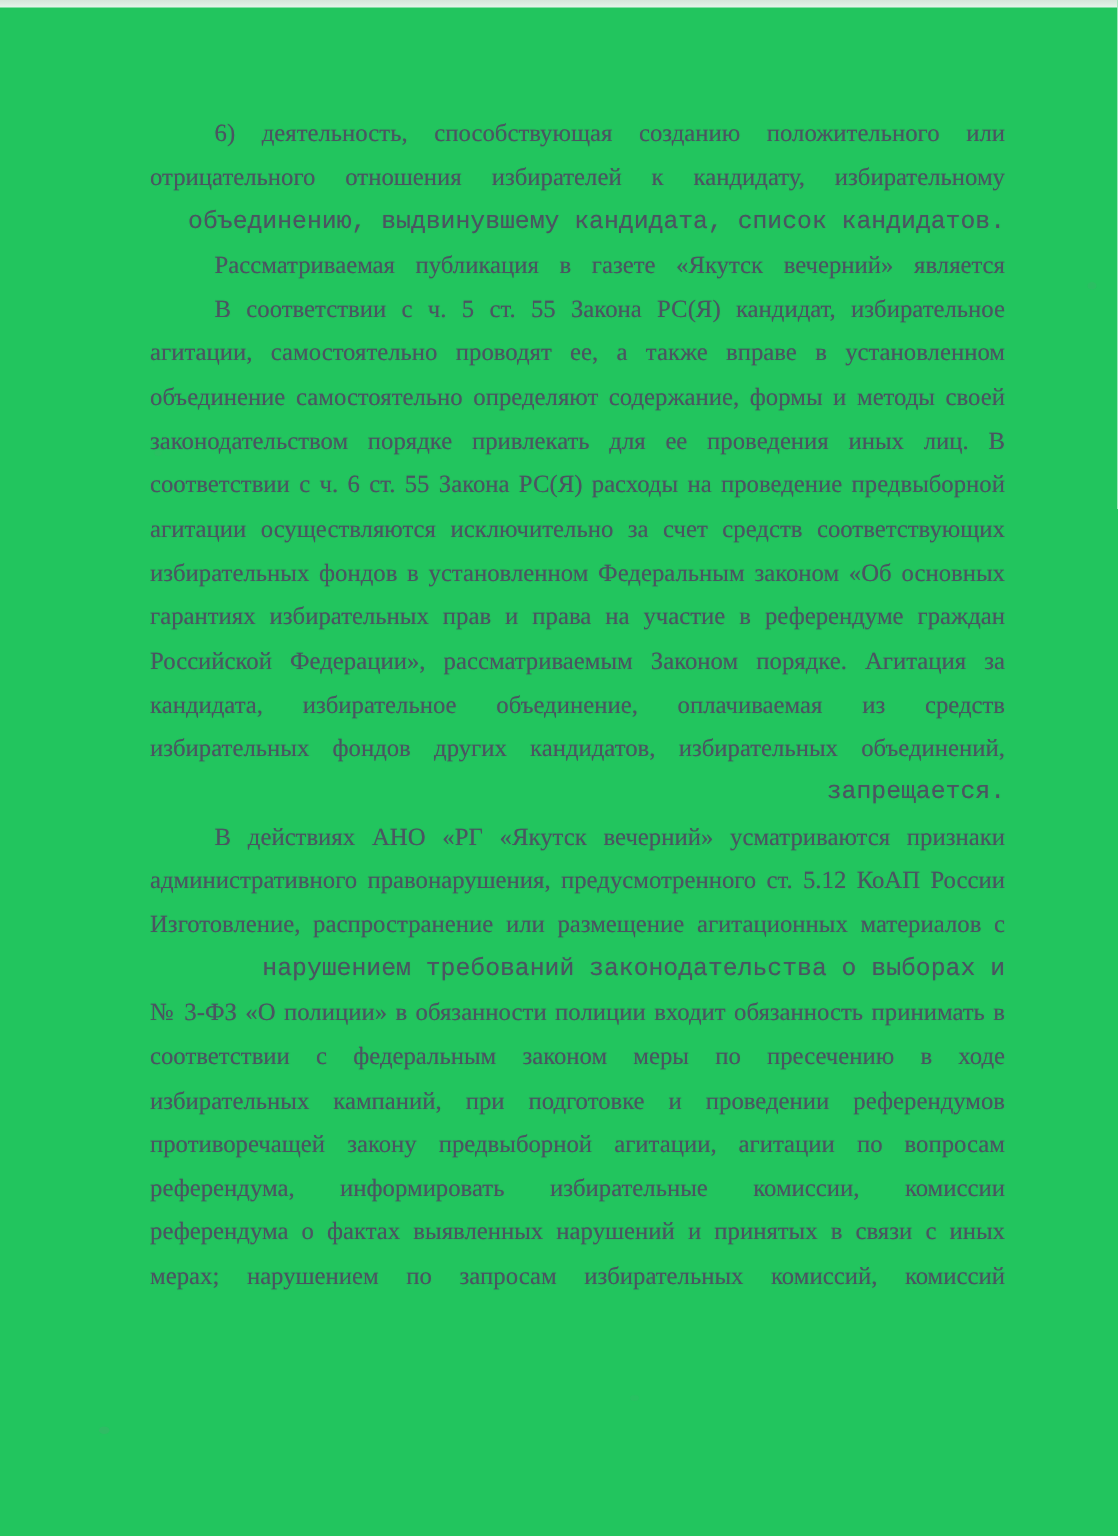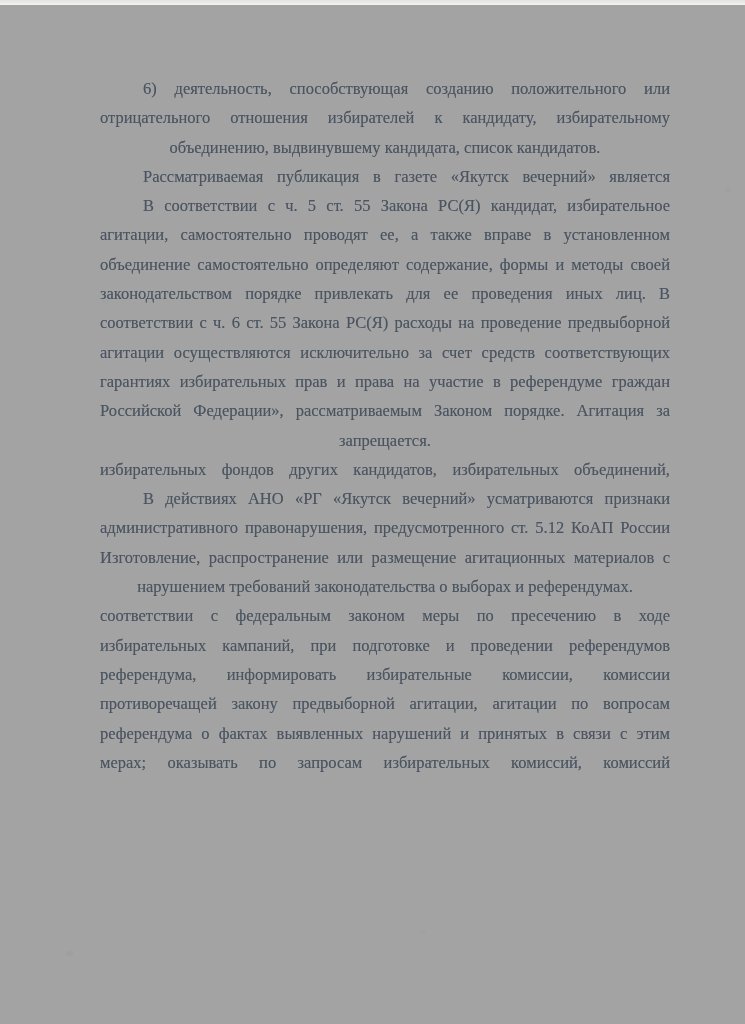--- a/index.html
+++ b/index.html
@@ -5,21 +5,21 @@
 <style>
   html, body {
     margin: 0;
     padding: 0;
     background: #ffffff;
   }
   .page {
     position: relative;
     width: 745px;
     height: 1024px;
-    background: #a3a3a3;
+    background: #22c55e;
     overflow: hidden;
     font-family: "Liberation Serif", "DejaVu Serif", serif;
   }
   .scan-edge-top {
     position: absolute;
     top: 0; left: 0; right: 0;
     height: 5px;
     background: linear-gradient(#e9e9e7 0%, #f2f2f0 55%, #fcfcfb 100%);
     opacity: 0.9;
   }
@@ -40,21 +40,21 @@
     text-align: justify;
   }
   .line.first { text-indent: 43px; }
   
   .line.j::after {
     content: "";
     display: inline-block;
     width: 100%;
     height: 0;
   }
-  .line.end { text-align: center; }
+  .line.end { text-align: right; font-family: Liberation Mono, monospace; }
   .speck {
     position: absolute;
     border-radius: 50%;
     background: rgba(130, 135, 140, 0.14);
   }
   .speck.s1 { left: 66px;  top: 951px; width: 7px; height: 5px; }
   .speck.s2 { left: 725px; top: 188px; width: 6px; height: 5px; background: rgba(130,135,140,0.10); }
   .speck.s3 { left: 103px; top: 300px; width: 5px; height: 4px; background: rgba(130,135,140,0.08); }
   .speck.s4 { left: 420px; top: 930px; width: 6px; height: 4px; background: rgba(130,135,140,0.07); }
 </style>
@@ -72,37 +72,40 @@
       <div class="paragraph">
         <div class="line first j">Рассматриваемая публикация в газете «Якутск вечерний» является</div>
       </div>
       <div class="paragraph">
         <div class="line first j">В соответствии с ч. 5 ст. 55 Закона РС(Я) кандидат, избирательное</div>
         <div class="line j">агитации, самостоятельно проводят ее, а также вправе в установленном</div>
         <div class="line j">объединение самостоятельно определяют содержание, формы и методы своей</div>
         <div class="line j">законодательством порядке привлекать для ее проведения иных лиц. В</div>
         <div class="line j">соответствии с ч. 6 ст. 55 Закона РС(Я) расходы на проведение предвыборной</div>
         <div class="line j">агитации осуществляются исключительно за счет средств соответствующих</div>
+        <div class="line j">избирательных фондов в установленном Федеральным законом «Об основных</div>
         <div class="line j">гарантиях избирательных прав и права на участие в референдуме граждан</div>
         <div class="line j">Российской Федерации», рассматриваемым Законом порядке. Агитация за</div>
+        <div class="line j">кандидата, избирательное объединение, оплачиваемая из средств</div>
+        <div class="line j">избирательных фондов других кандидатов, избирательных объединений,</div>
         <div class="line end">запрещается.</div>
-        <div class="line j">избирательных фондов других кандидатов, избирательных объединений,</div>
       </div>
       <div class="paragraph">
         <div class="line first j">В действиях АНО «РГ «Якутск вечерний» усматриваются признаки</div>
         <div class="line j">административного правонарушения, предусмотренного ст. 5.12 КоАП России</div>
         <div class="line j">Изготовление, распространение или размещение агитационных материалов с</div>
         <div class="line end">нарушением требований законодательства о выборах и референдумах.</div>
       </div>
       <div class="paragraph">
+        <div class="line j">№ 3-ФЗ «О полиции» в обязанности полиции входит обязанность принимать в</div>
         <div class="line j">соответствии с федеральным законом меры по пресечению в ходе</div>
         <div class="line j">избирательных кампаний, при подготовке и проведении референдумов</div>
+        <div class="line j">противоречащей закону предвыборной агитации, агитации по вопросам</div>
         <div class="line j">референдума, информировать избирательные комиссии, комиссии</div>
-        <div class="line j">противоречащей закону предвыборной агитации, агитации по вопросам</div>
-        <div class="line j">референдума о фактах выявленных нарушений и принятых в связи с этим</div>
-        <div class="line j">мерах; оказывать по запросам избирательных комиссий, комиссий</div>
+        <div class="line j">референдума о фактах выявленных нарушений и принятых в связи с иных</div>
+        <div class="line j">мерах; нарушением по запросам избирательных комиссий, комиссий</div>
       </div>
     </div>
   <div class="speck s1"></div>
   <div class="speck s2"></div>
   <div class="speck s3"></div>
   <div class="speck s4"></div>
 </div>
 
 </body></html>

